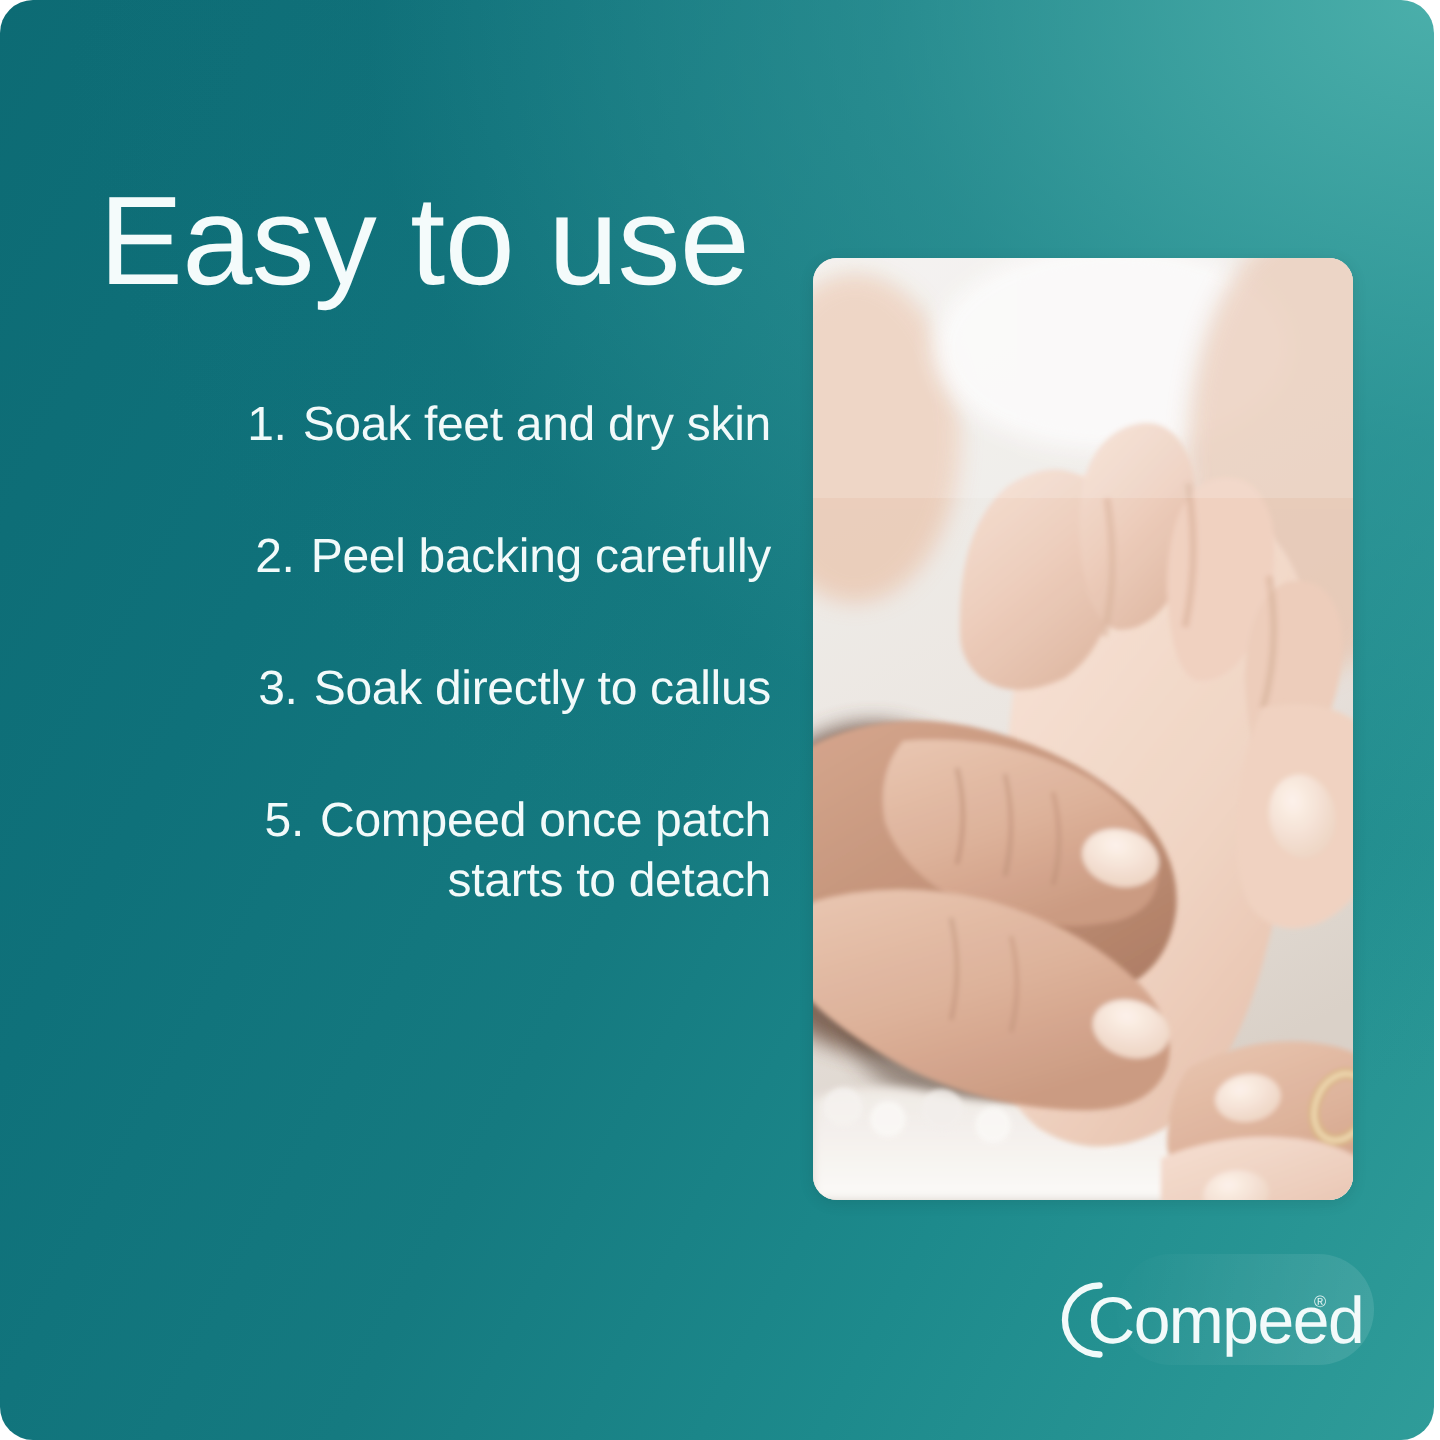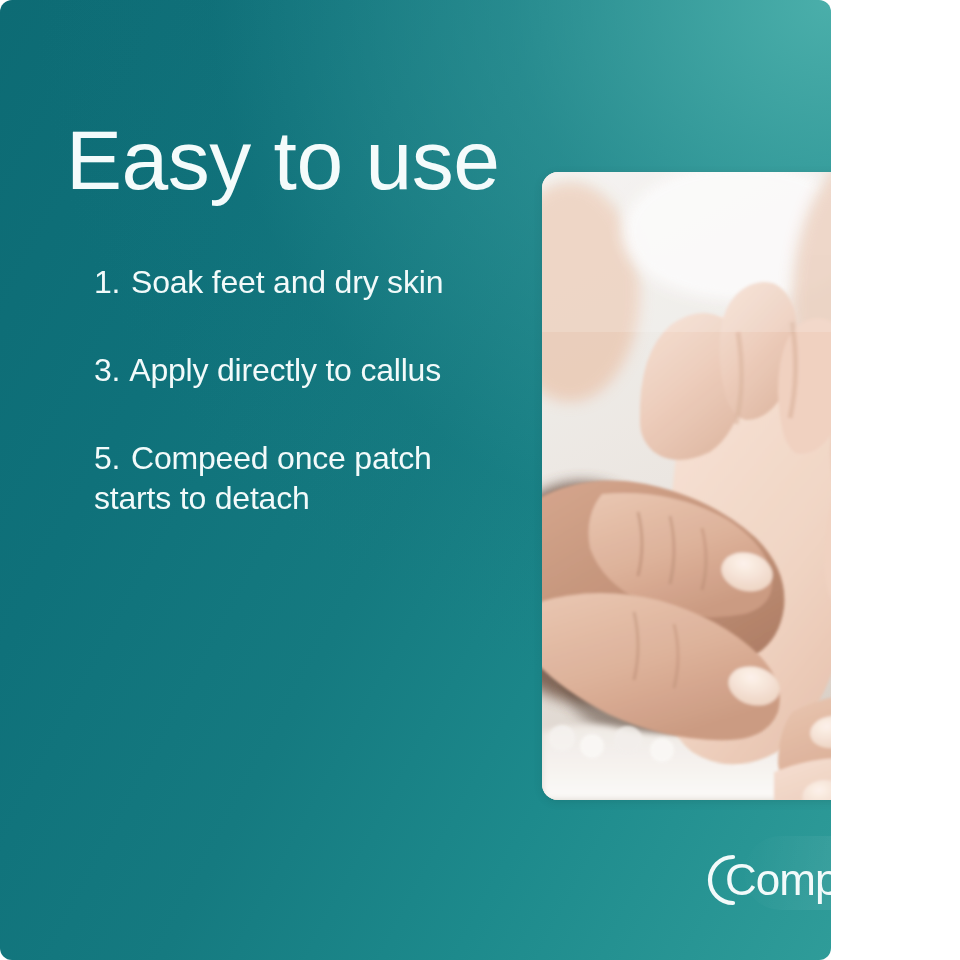--- a/index.html
+++ b/index.html
@@ -8,24 +8,24 @@
     padding: 0;
     background: #ffffff;
   }
   body {
     font-family: "Liberation Sans", sans-serif;
     -webkit-font-smoothing: antialiased;
   }
 
   .canvas {
     position: relative;
-    width: 831px;
+    width: 956px;
     height: 960px;
     overflow: hidden;
-    border-radius: 12px;
+    border-radius: 22px;
     background:
       radial-gradient(120% 95% at 100% 0%, rgba(77,177,172,0.95) 0%, rgba(56,156,157,0.55) 32%, rgba(30,124,132,0.10) 62%, rgba(17,112,122,0) 80%),
       linear-gradient(118deg, #0d6b74 0%, #0f717a 26%, #157a80 50%, #1d8a8c 72%, #2f9c99 100%);
   }
 
   
   .title {
     position: absolute;
     left: 66px;
     top: 62px;
@@ -47,20 +47,21 @@
     margin: 0;
     padding: 0;
   }
   .step {
     font-size: 32px;
     line-height: 40px;
     font-weight: 400;
     color: #f2fafa;
     margin: 0 0 48px 0;
     letter-spacing: -0.2px;
+    text-align: right;
   }
   .step:last-child { margin-bottom: 0; }
   .step .num { margin-right: 2px; }
 
   
   .photo {
     position: absolute;
     left: 542px;
     top: 172px;
     width: 360px;
@@ -104,22 +105,26 @@
 <div class="canvas">
 
   <h1 class="title">Easy to use</h1>
 
   <ol class="steps">
     <li class="step">
       <span class="num">1.</span>
       <span>Soak feet and dry skin</span>
     </li>
     <li class="step">
+      <span class="num">2.</span>
+      <span>Peel backing carefully</span>
+    </li>
+    <li class="step">
       <span class="num">3.</span>
-      <span>Apply directly to callus</span>
+      <span>Soak directly to callus</span>
     </li>
     <li class="step">
       <span class="num">5.</span>
       <span>Compeed once patch starts to detach</span>
     </li>
   </ol>
 
   <div class="photo">
     <svg viewBox="0 0 360 628" preserveAspectRatio="xMidYMid slice" aria-hidden="true">
       <defs>

